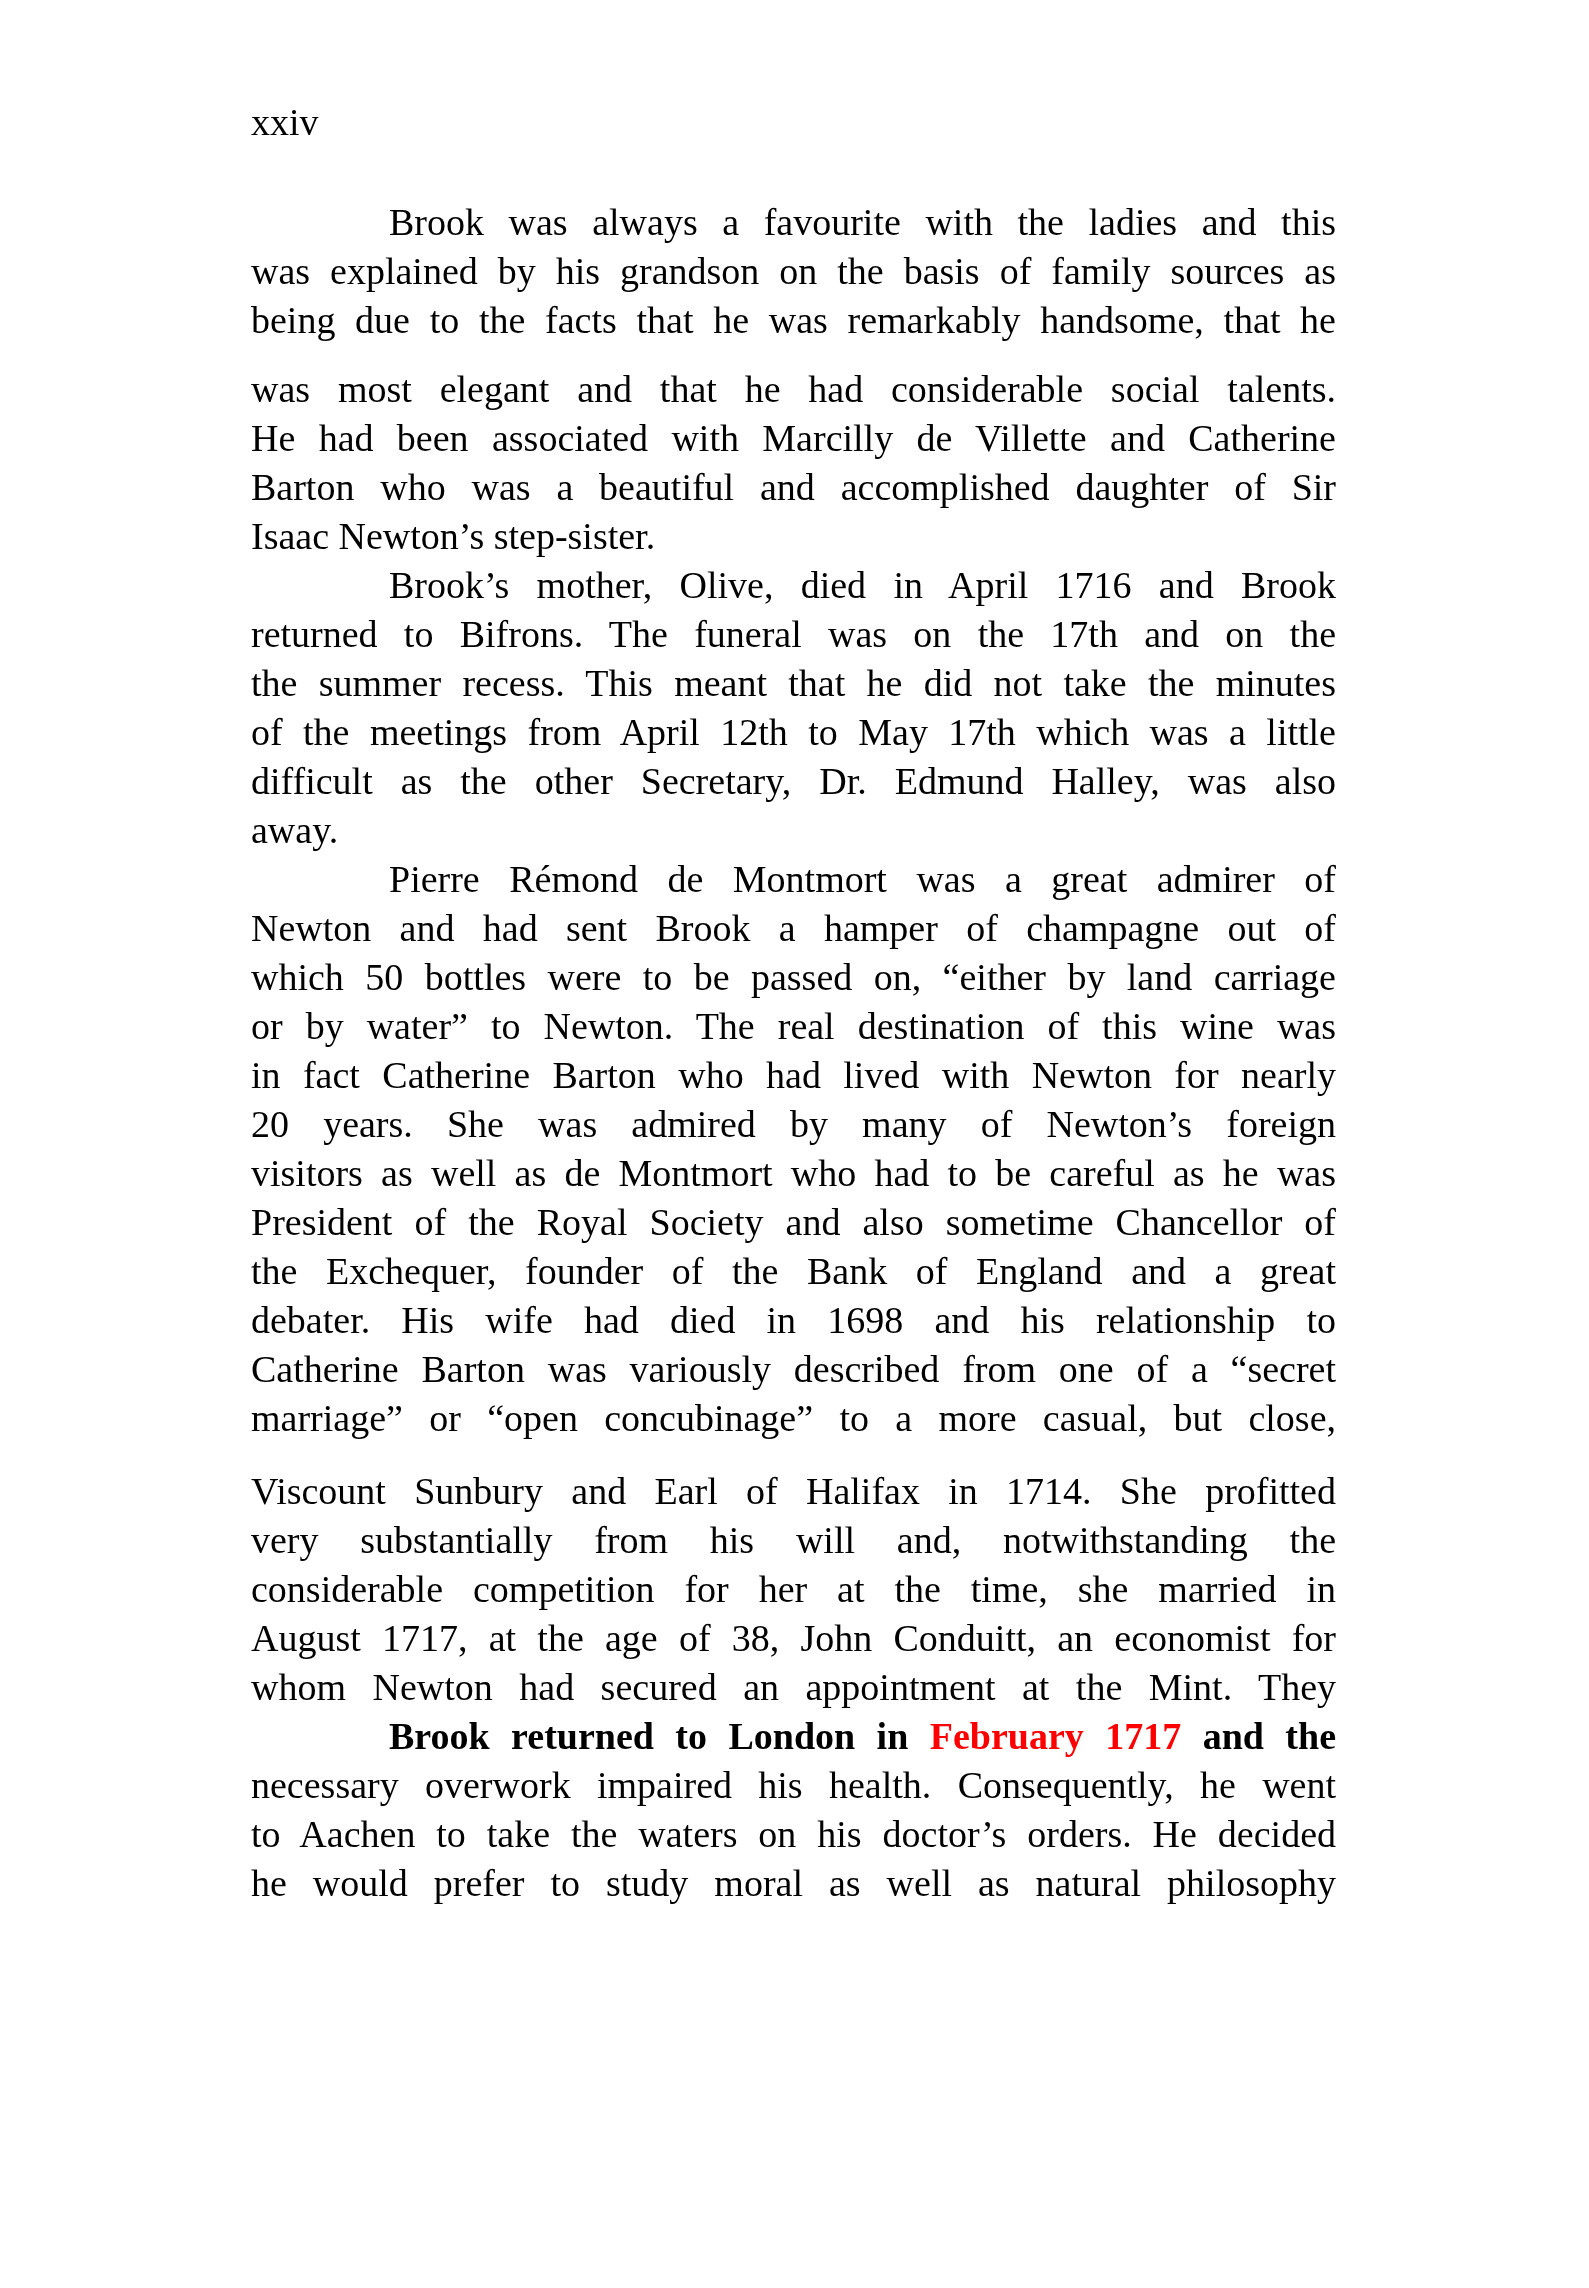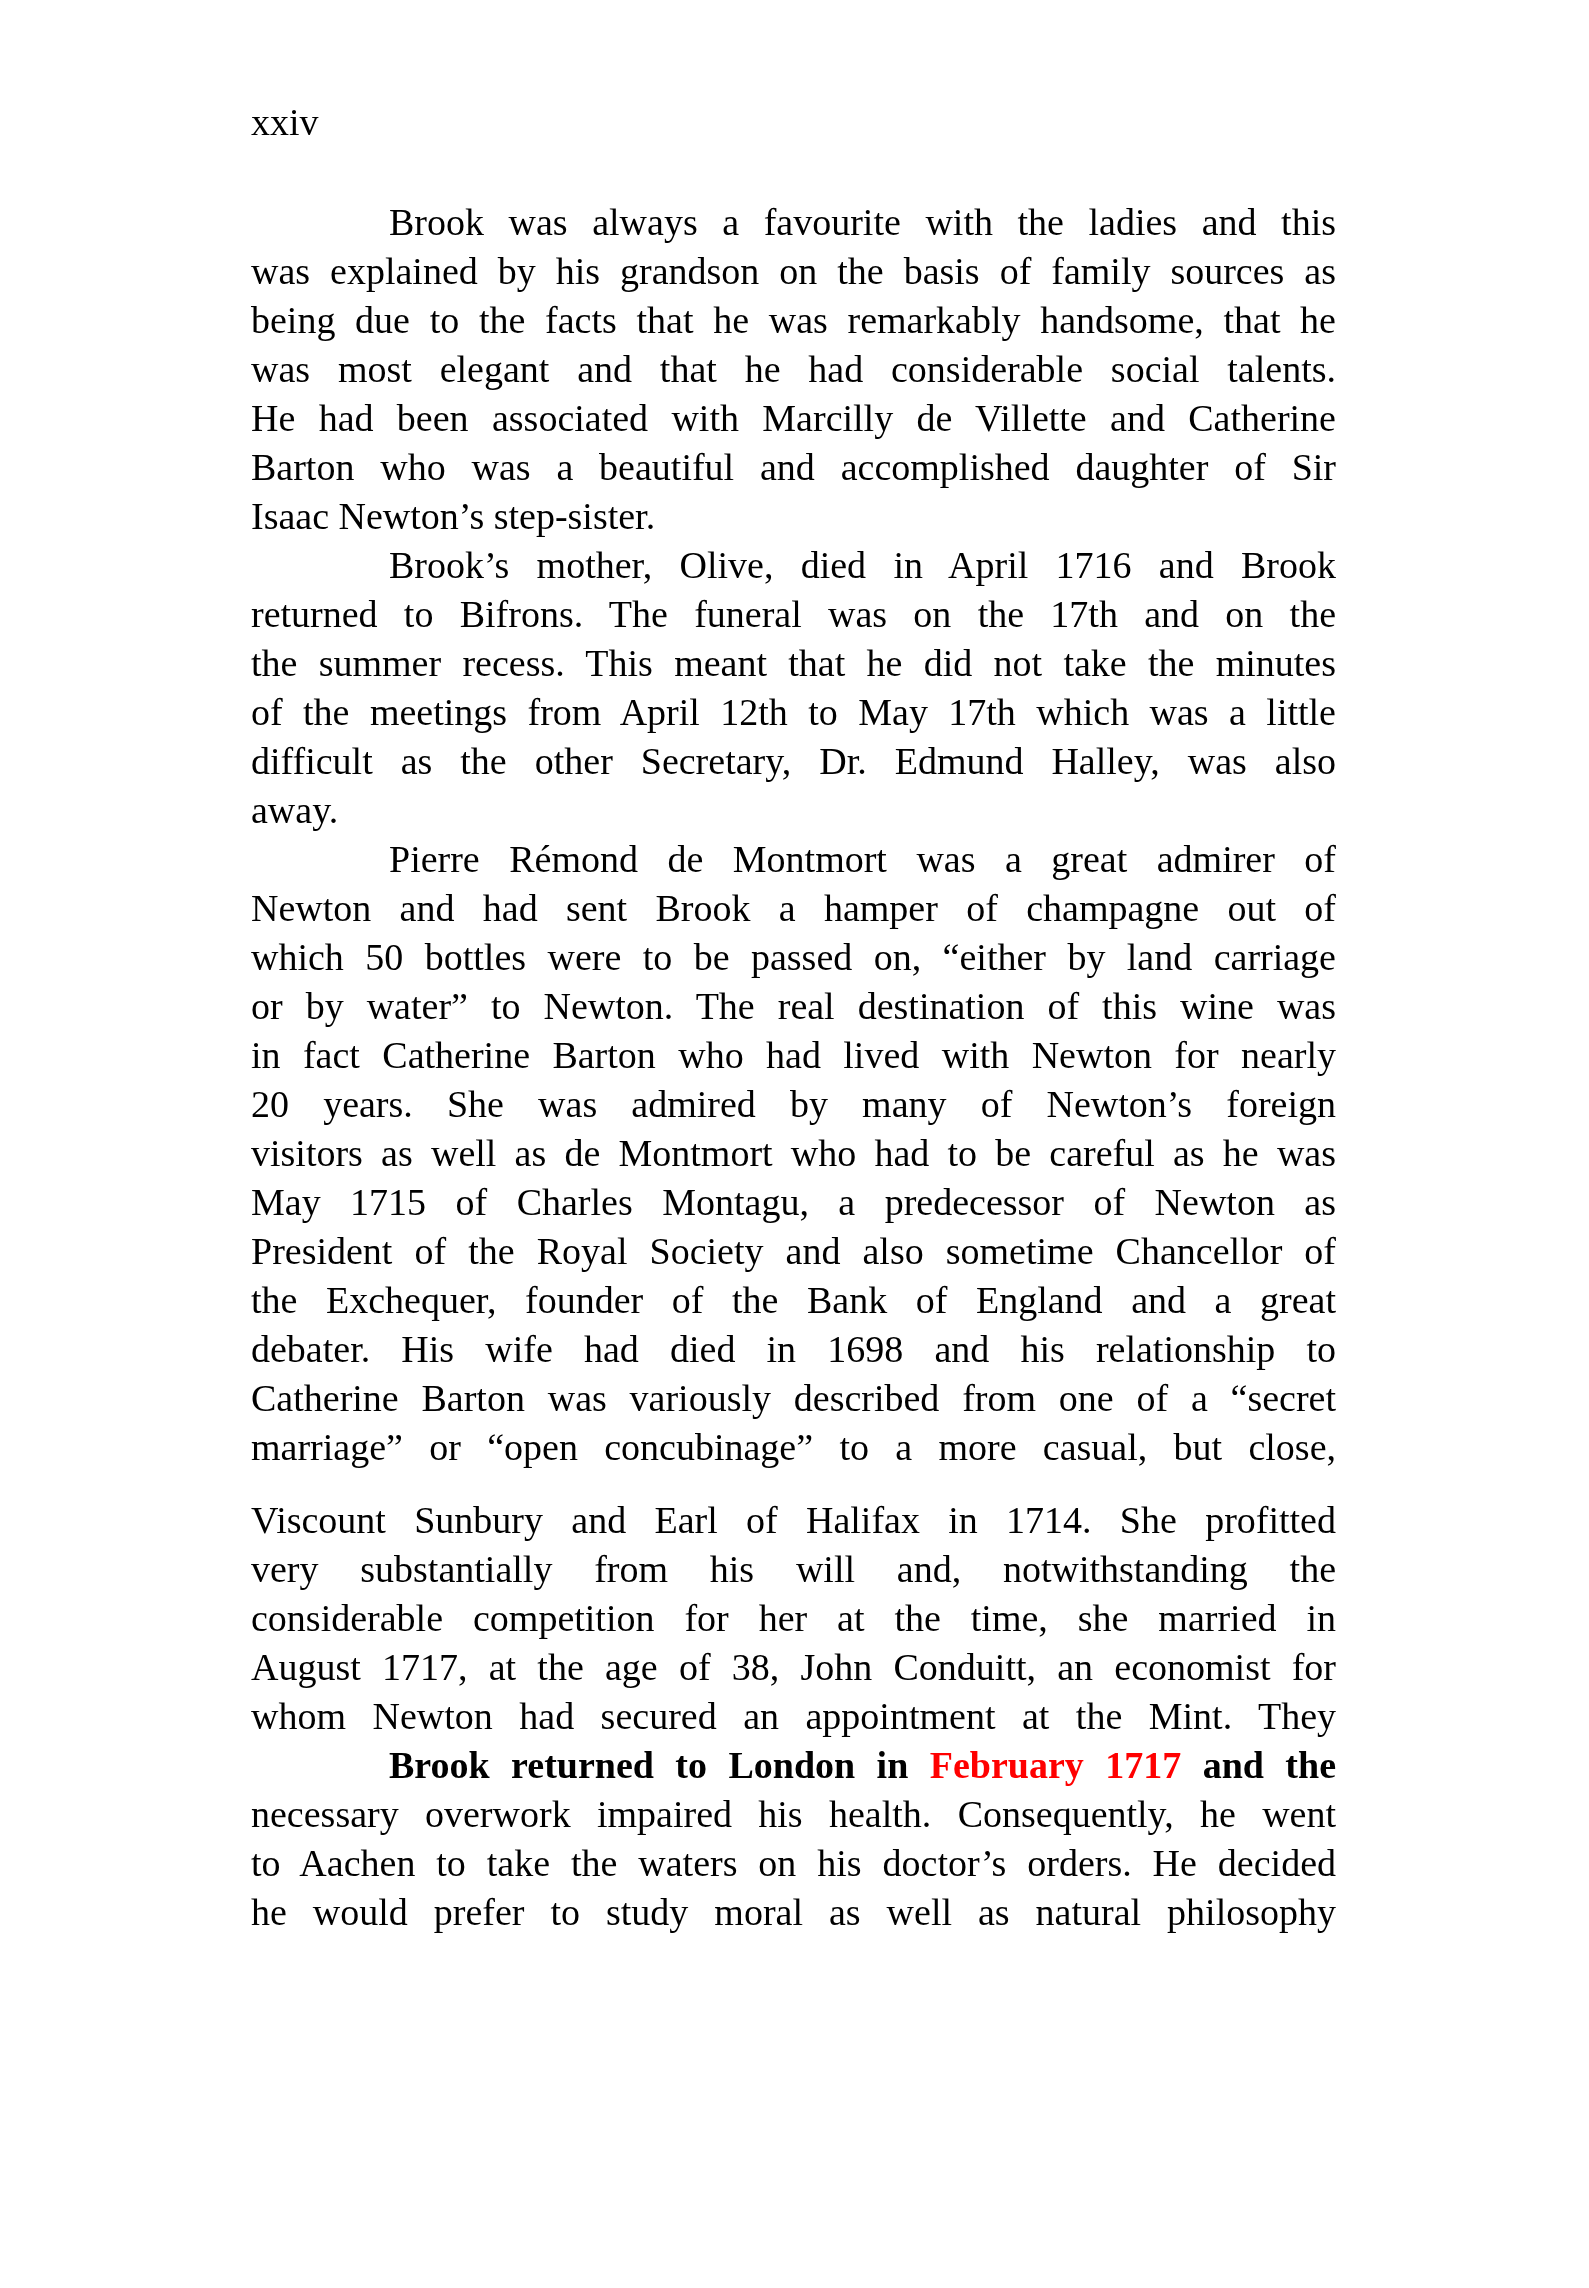--- a/index.html
+++ b/index.html
@@ -32,21 +32,21 @@
 
 <div class="page">
   <p class="page-number">xxiv</p>
 
   <div class="body-text">
 
     <div class="paragraph">
       <span class="line indent" style="white-space: normal; word-spacing: 0px;">Brook was always a favourite with the ladies and this</span>
       <span class="line" style="white-space: normal; word-spacing: 0px;">was explained by his grandson on the basis of family sources as</span>
       <span class="line" style="white-space: normal; word-spacing: 0px;">being due to the facts that he was remarkably handsome, that he</span>
-      <span class="line" style="white-space: normal; word-spacing: 0px;">was most elegant and that he had considerable social talents.</span>
+      <span class="line" style="white-space: normal; word-spacing: 0px; margin-top: 20px;">was most elegant and that he had considerable social talents.</span>
       <span class="line" style="white-space: normal; word-spacing: 0px;">He had been associated with Marcilly de Villette and Catherine</span>
       <span class="line" style="white-space: normal; word-spacing: 0px;">Barton who was a beautiful and accomplished daughter of Sir</span>
       <span class="line last">Isaac Newton’s step-sister.</span>
     </div>
 
     <div class="paragraph">
       <span class="line indent" style="white-space: normal; word-spacing: 0px;">Brook’s mother, Olive, died in April 1716 and Brook</span>
       <span class="line" style="white-space: normal; word-spacing: 0px;">returned to Bifrons.  The funeral was on the 17th and on the</span>
       <span class="line" style="white-space: normal; word-spacing: 0px;">the summer recess.  This meant that he did not take the minutes</span>
       <span class="line" style="white-space: normal; word-spacing: 0px;">of the meetings from April 12th to May 17th which was a little</span>
@@ -55,21 +55,20 @@
     </div>
 
     <div class="paragraph">
       <span class="line indent" style="white-space: normal; word-spacing: 0px;">Pierre Rémond de Montmort was a great admirer of</span>
       <span class="line" style="white-space: normal; word-spacing: 0px;">Newton and had sent Brook a hamper of champagne out of</span>
       <span class="line" style="white-space: normal; word-spacing: 0px;">which 50 bottles were to be passed on, “either by land carriage</span>
       <span class="line" style="white-space: normal; word-spacing: 0px;">or by water” to Newton.  The real destination of this wine was</span>
       <span class="line" style="white-space: normal; word-spacing: 0px;">in fact Catherine Barton who had lived with Newton for nearly</span>
       <span class="line" style="white-space: normal; word-spacing: 0px;">20 years.  She was admired by many of Newton’s foreign</span>
       <span class="line" style="white-space: normal; word-spacing: 0px;">visitors as well as de Montmort who had to be careful as he was</span>
-      <span class="line" style="white-space: normal; word-spacing: 0px;">May 1715 of Charles Montagu, a predecessor of Newton as</span>
       <span class="line" style="white-space: normal; word-spacing: 0px;">President of the Royal Society and also sometime Chancellor of</span>
       <span class="line" style="white-space: normal; word-spacing: 0px;">the Exchequer, founder of the Bank of England and a great</span>
       <span class="line" style="white-space: normal; word-spacing: 0px;">debater.  His wife had died in 1698 and his relationship to</span>
       <span class="line" style="white-space: normal; word-spacing: 0px;">Catherine Barton was variously described from one of a “secret</span>
       <span class="line" style="white-space: normal; word-spacing: 0px;">marriage” or “open concubinage” to a more casual, but close,</span>
       <span class="line" style="white-space: normal; word-spacing: 0px; margin-top: 24px;">Viscount Sunbury and Earl of Halifax in 1714.  She profitted</span>
       <span class="line" style="white-space: normal; word-spacing: 0px;">very substantially from his will and, notwithstanding the</span>
       <span class="line" style="white-space: normal; word-spacing: 0px;">considerable competition for her at the time, she married in</span>
       <span class="line" style="white-space: normal; word-spacing: 0px;">August 1717, at the age of 38, John Conduitt, an economist for</span>
       <span class="line" style="white-space: normal; word-spacing: 0px;">whom Newton had secured an appointment at the Mint.  They</span>

